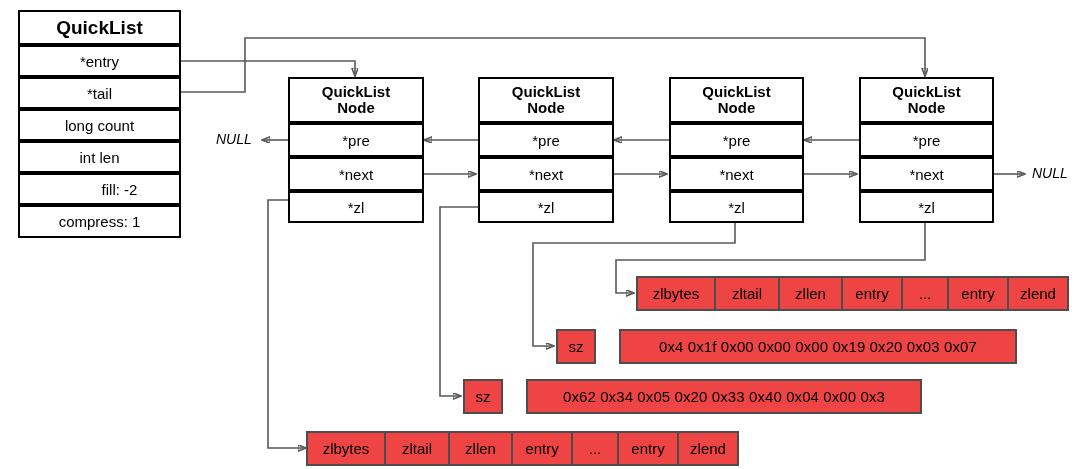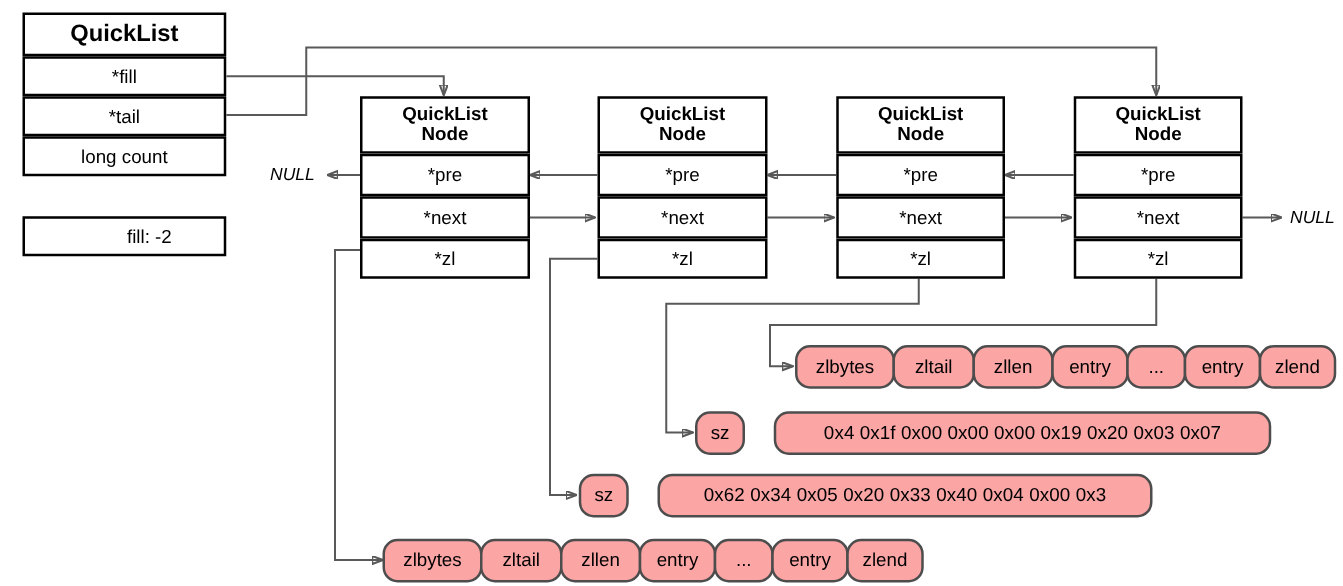--- a/index.html
+++ b/index.html
@@ -10,22 +10,22 @@
 
   
   .ql-title{font-weight:bold;font-size:19px;}
   .ql-row{font-size:15px;}
 
   
   .node-title{font-weight:bold;font-size:15px;line-height:1.05;text-align:center;}
   .node-row{font-size:15px;}
 
   
-  .rcell{position:absolute;box-sizing:border-box;background:#fca5a5;
-         border:2px solid #4d4d4d;border-radius:12px;
+  .rcell{position:absolute;box-sizing:border-box;background:#ef4444;
+         border:2px solid #4d4d4d;border-radius:0;
          display:flex;align-items:center;justify-content:center;
          color:#000;font-size:15px;}
   .hexcell{font-size:15px;letter-spacing:.1px;margin-left:25px;}
 
   .nulltxt{position:absolute;color:#000000;font-size:14px;font-style:italic;}
 
   svg.wires{position:absolute;left:0;top:0;width:1074px;height:469px;overflow:visible;}
   svg.wires path,svg.wires line{fill:none;stroke:#595959;stroke-width:1.6px;}
 </style>
 </head>
@@ -69,24 +69,26 @@
 
     <path d="M478,207 L440,207 L440,396 L461,396" marker-end="url(#ah)"></path>
 
     <path d="M735,221 L735,243 L533,243 L533,346 L554,346" marker-end="url(#ah)"></path>
 
     <path d="M925,221 L925,260 L616,260 L616,293 L634,293" marker-end="url(#ah)"></path>
   </svg>
 
   <div class="cell ql-title" style="left:18px;top:10px;width:163px;height:35px;">QuickList</div>
 
-  <div class="cell ql-row" style="left:18px;top:45px;width:163px;height:32px;">*fill</div>
+  <div class="cell ql-row" style="left:18px;top:45px;width:163px;height:32px;">*entry</div>
   <div class="cell ql-row" style="left:18px;top:77px;width:163px;height:32px;">*tail</div>
   <div class="cell ql-row" style="left:18px;top:109px;width:163px;height:32px;text-align:center;">long count</div>
+  <div class="cell ql-row" style="left:18px;top:141px;width:163px;height:32px;">int len</div>
   <div class="cell ql-row" style="left:18px;top:173px;width:163px;height:32px;padding-left:40px;">fill: -2</div>
+  <div class="cell ql-row" style="left:18px;top:205px;width:163px;height:33px;">compress: 1</div>
 
   <div class="cell node-title" style="left:288px;top:77px;width:136px;height:46px;flex-direction:column;">
     <span>QuickList</span>
     <span>Node</span>
   </div>
   <div class="cell node-row" style="left:288px;top:123px;width:136px;height:34px;">*pre</div>
   <div class="cell node-row" style="left:288px;top:157px;width:136px;height:34px;">*next</div>
   <div class="cell node-row" style="left:288px;top:191px;width:136px;height:32px;">*zl</div>
 
   <div class="cell node-title" style="left:478px;top:77px;width:136px;height:46px;flex-direction:column;">

